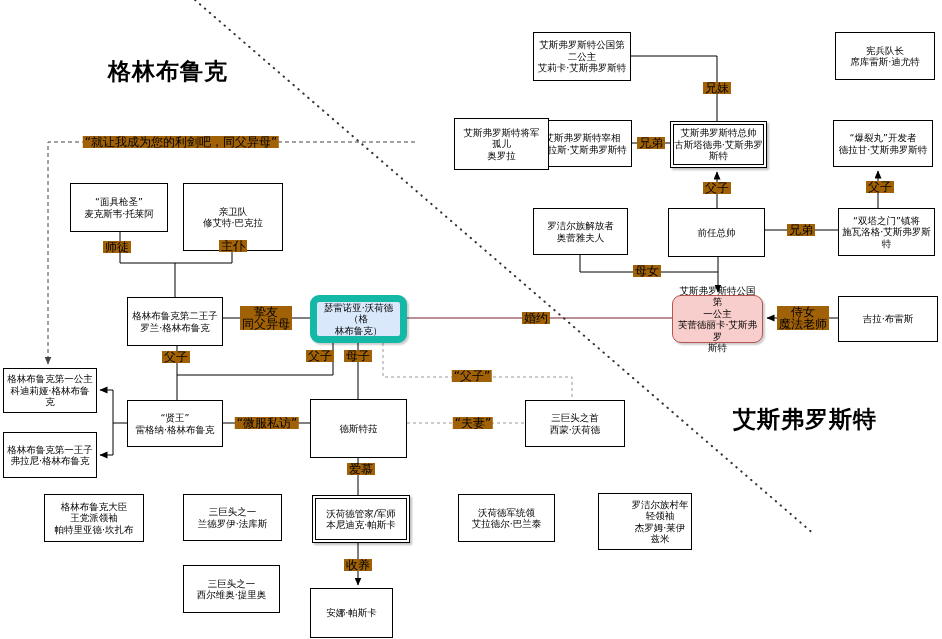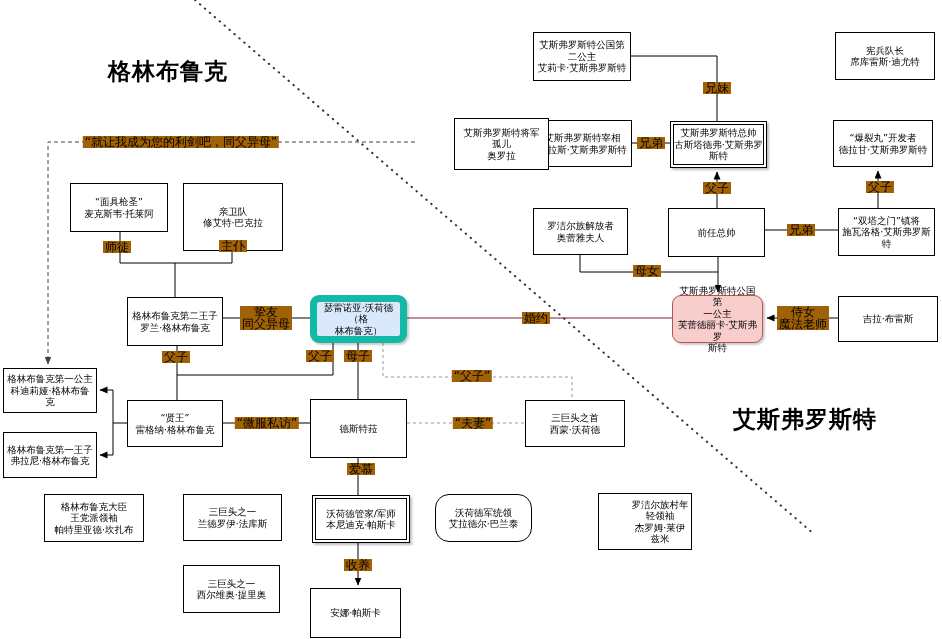--- a/index.html
+++ b/index.html
@@ -114,27 +114,27 @@
       <div class="node plain" style="left: 310px; top: 399px; width: 97px; height: 59px;">德斯特菈</div>
       <div class="node plain" style="left: 525px; top: 400px; width: 100px; height: 47px;">三巨头之首
 西蒙·沃荷德</div>
       <div class="node plain" style="left: 44px; top: 494px; width: 100px; height: 48px;">格林布鲁克大臣
 王党派领袖
 帕特里亚德·坎扎布</div>
       <div class="node plain" style="left: 183px; top: 494px; width: 99px; height: 47px;">三巨头之一
 兰德罗伊·法库斯</div>
       <div class="node double" style="left: 312px; top: 495px; width: 98px; height: 48px;">沃荷德管家/军师
 本尼迪克·帕斯卡</div>
-      <div class="node plain" style="left: 435px; top: 494px; width: 97px; height: 48px; border-radius: 14px;">沃荷德军统领
+      <div class="node plain" style="left: 458px; top: 494px; width: 97px; height: 48px;">沃荷德军统领
 艾拉德尔·巴兰泰</div>
       <div class="node plain" style="left: 598px; top: 493px; width: 94px; height: 57px; padding-left: 32px;">罗洁尔族村年轻领袖
 杰罗姆·莱伊兹米</div>
       <div class="node plain" style="left: 183px; top: 565px; width: 97px; height: 48px;">三巨头之一
 西尔维奥·提里奥</div>
-      <div class="node plain" style="left: 310px; top: 588px; width: 91px; height: 50px;">安娜·帕斯卡</div>
+      <div class="node plain" style="left: 310px; top: 588px; width: 83px; height: 50px;">安娜·帕斯卡</div>
     </div>
   <div id="labels-layer" style="position: absolute; inset: 0px;">
       <div class="lbl" style="left: 717px; top: 88px;">兄妹</div>
       <div class="lbl" style="left: 651px; top: 143px;">兄弟</div>
       <div class="lbl" style="left: 717px; top: 188px;">父子</div>
       <div class="lbl" style="left: 880px; top: 187px;">父子</div>
       <div class="lbl" style="left: 801px; top: 230px;">兄弟</div>
       <div class="lbl" style="left: 647px; top: 271px;">母女</div>
       <div class="lbl" style="left: 803px; top: 318px;">侍女
 魔法老师</div>

